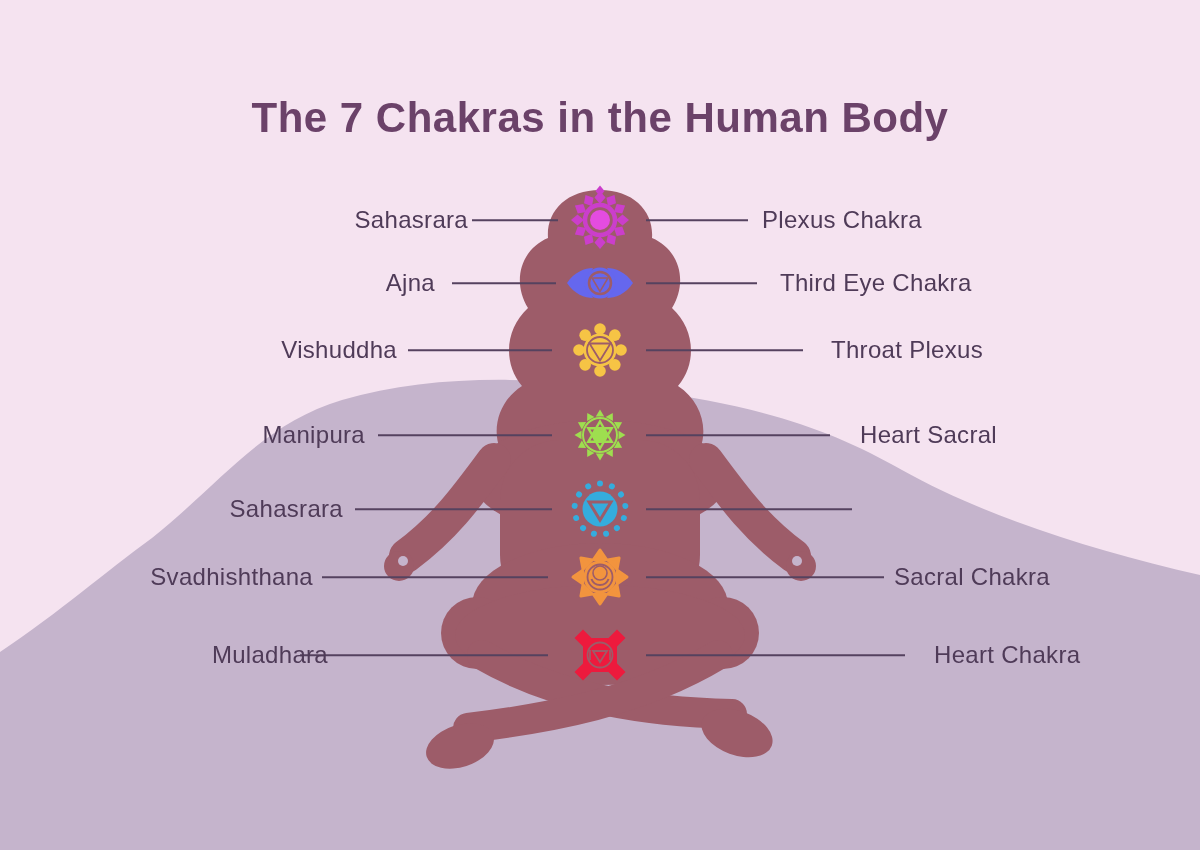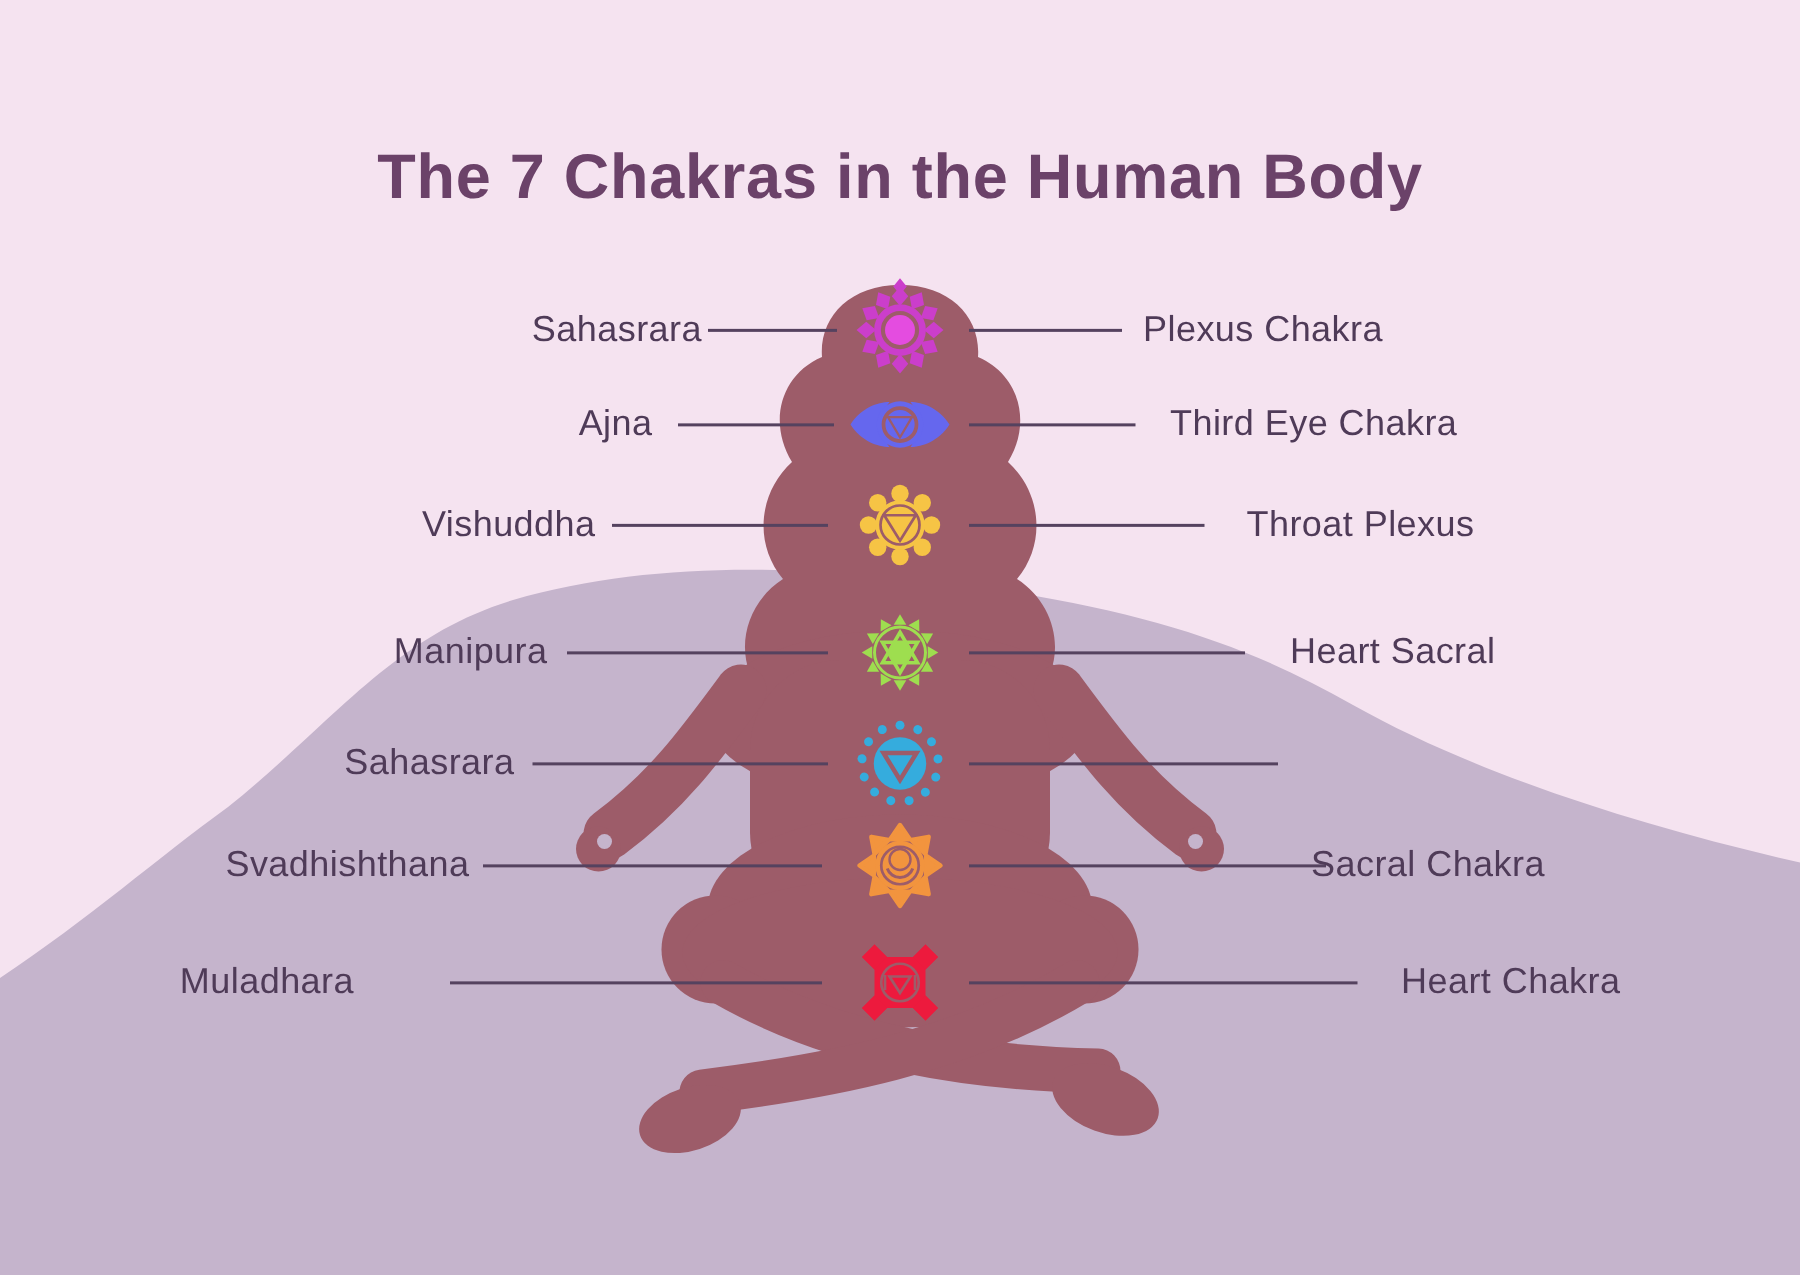--- a/index.html
+++ b/index.html
@@ -85,27 +85,27 @@
   <div class="connector" style="top:577px;left:646px;width:238px"></div>
   <div class="connector" style="top:655px;left:300px;width:248px"></div>
   <div class="connector" style="top:655px;left:646px;width:259px"></div>
 
   <div class="label" style="top:220px;right:732px">Sahasrara</div>
   <div class="label" style="top:283px;right:765px">Ajna</div>
   <div class="label" style="top:350px;right:803px">Vishuddha</div>
   <div class="label" style="top:435px;right:835px">Manipura</div>
   <div class="label" style="top:509px;right:857px">Sahasrara</div>
   <div class="label" style="top:577px;right:887px">Svadhishthana</div>
-  <div class="label" style="top:655px;right:964px">Muladhara</div>
+  <div class="label" style="top:655px;right:872px">Muladhara</div>
 
   <div class="label" style="top:220px;left:762px">Plexus Chakra</div>
   <div class="label" style="top:283px;left:780px">Third Eye Chakra</div>
   <div class="label" style="top:350px;left:831px">Throat Plexus</div>
   <div class="label" style="top:435px;left:860px">Heart Sacral</div>
-  <div class="label" style="top:577px;left:874px">Sacral Chakra</div>
+  <div class="label" style="top:577px;left:894px">Sacral Chakra</div>
   <div class="label" style="top:655px;left:934px">Heart Chakra</div>
 
   <svg class="chakra-icon" style="left:564px;top:184px" viewBox="-36 -36 72 72">
     <g fill="var(--c-sahasrara,#cb3ecb)">
       <path d="M0,-34.5 L4.5,-29 L0,-23.5 L-4.5,-29 Z"></path>
       <path id="sa-p" d="M0,-29 L5.5,-22.5 L0,-16 L-5.5,-22.5 Z"></path>
       <use href="#sa-p" transform="rotate(30)"></use>
         <use href="#sa-p" transform="rotate(60)"></use>
       <use href="#sa-p" transform="rotate(90)"></use>
         <use href="#sa-p" transform="rotate(120)"></use>

